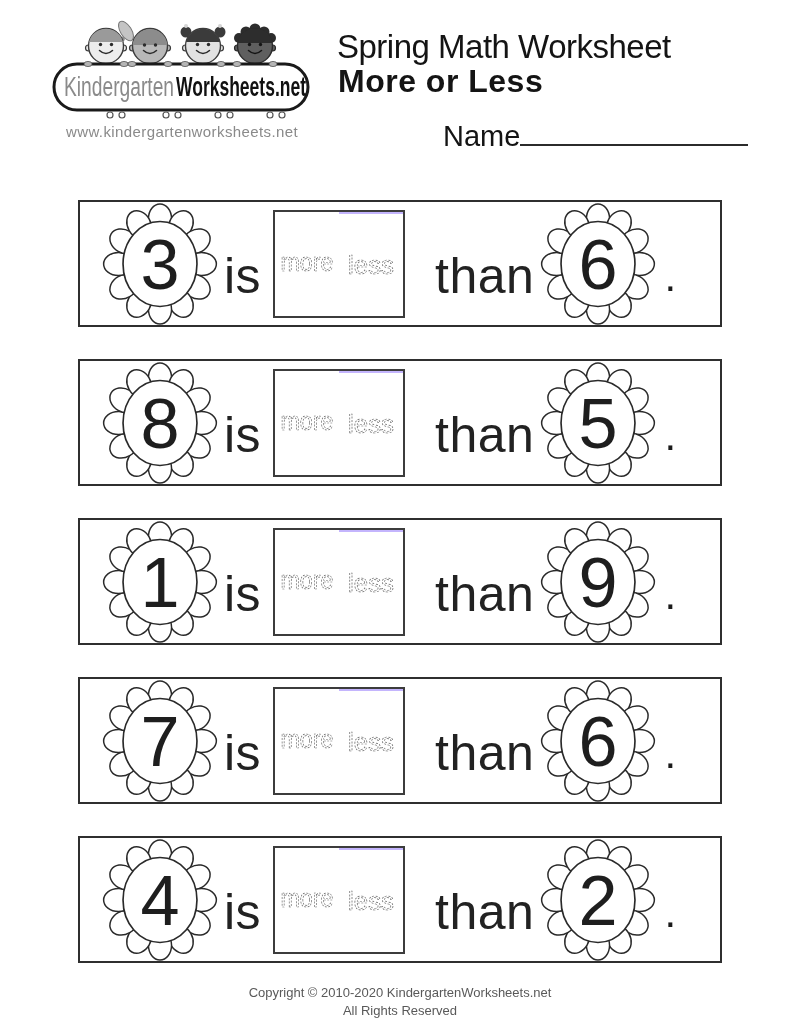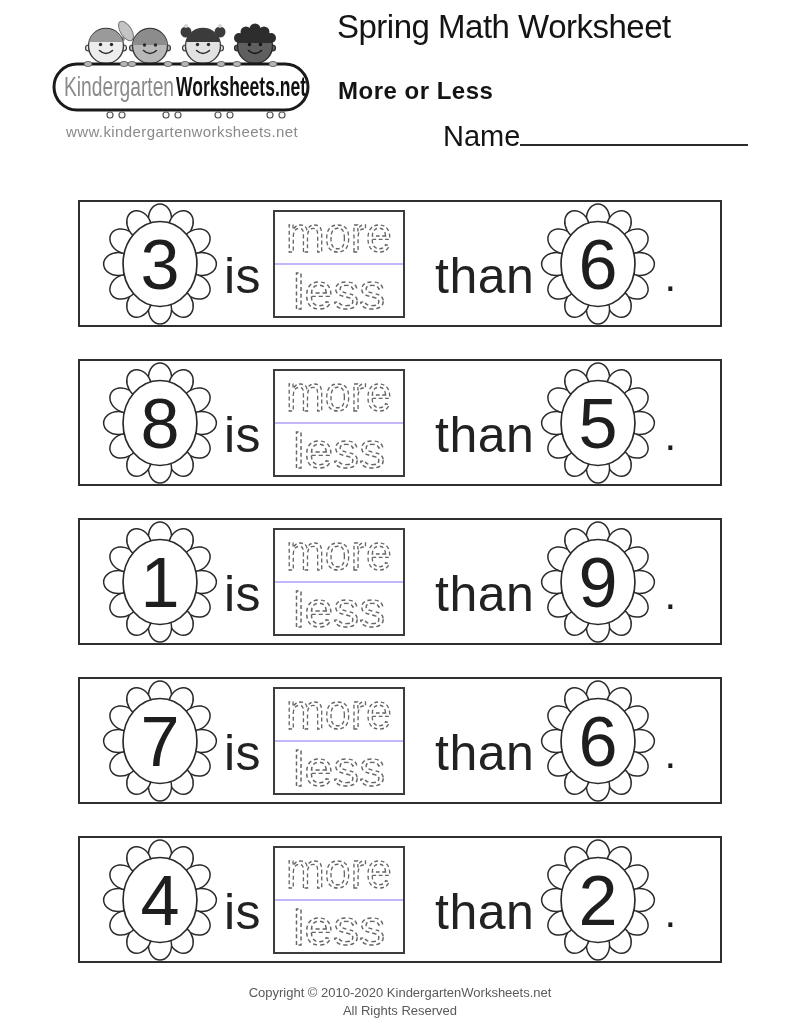--- a/index.html
+++ b/index.html
@@ -9,25 +9,25 @@
   }
 
   
   .header { position:relative; height:200px; }
   .logo-svg { position:absolute; left:50px; top:12px; }
   .logo-url {
     position:absolute; left:66px; top:123px; font-size:15px; color:#8a8a8a;
     letter-spacing:.4px;
   }
   .title {
-    position:absolute; left:337px; top:8px; font-size:33px; letter-spacing:-.5px;
+    position:absolute; left:337px; top:28px; font-size:33px; letter-spacing:-.5px;
     color:#141414; white-space:nowrap;
   }
   .subtitle {
-    position:absolute; left:338px; top:77px; font-size:24px; font-weight:bold;
+    position:absolute; left:338px; top:63px; font-size:32px; font-weight:bold;
     letter-spacing:.5px; color:#141414;
   }
   .name-row { position:absolute; left:443px; top:114px; font-size:29px; color:#141414; }
   .name-line {
     display:inline-block; width:228px; height:30px;
     border-bottom:2.5px solid #2b2b2b; vertical-align:baseline;
   }
   .instruction {
     position:absolute; top:163px; left:0; width:100%; text-align:center;
     font-size:15.5px; color:#111;
@@ -44,21 +44,21 @@
     font-family:"Liberation Sans", sans-serif; font-size:76px; fill:#1e1e1e;
   }
   .word {
     font-size:50px; line-height:50px; color:#222; letter-spacing:.5px;
     transform:translateY(12px); white-space:nowrap;
   }
   .word-is   { margin-left:6px; }
   .word-than { margin-left:30px; }
   .trace-box {
     margin-left:12px; width:132px; height:108px; box-sizing:border-box;
-    border:2px solid #3c3c3c; flex:none; display:flex; flex-direction:column;
+    border:2px solid #3c3c3c; flex:none; display:flex; flex-direction:row;
     background:#fff;
   }
   .trace-cell { flex:1; min-height:0; }
   .trace-cell + .trace-cell { border-top:2px solid #c4b5fd; }
   .trace-cell svg { display:block; width:100%; height:100%; }
   .trace-text {
     font-family:"Liberation Sans", sans-serif; font-size:50px;
     fill:none; stroke:#666; stroke-width:1.4; stroke-dasharray:4 2.8;
   }
   .flower-right { margin-left:6px; }

